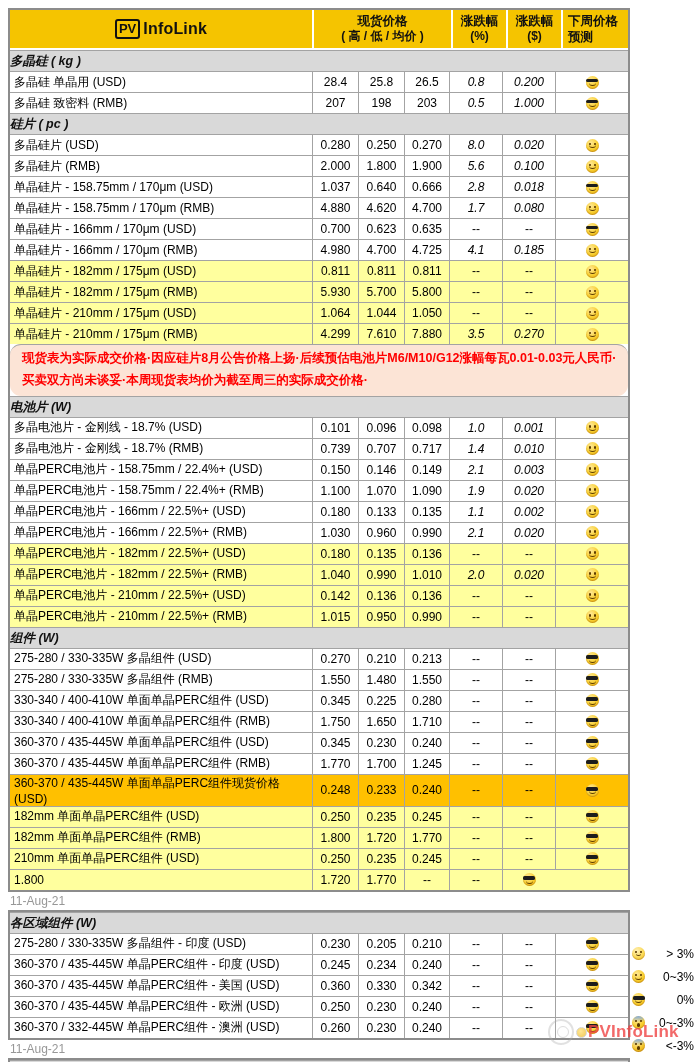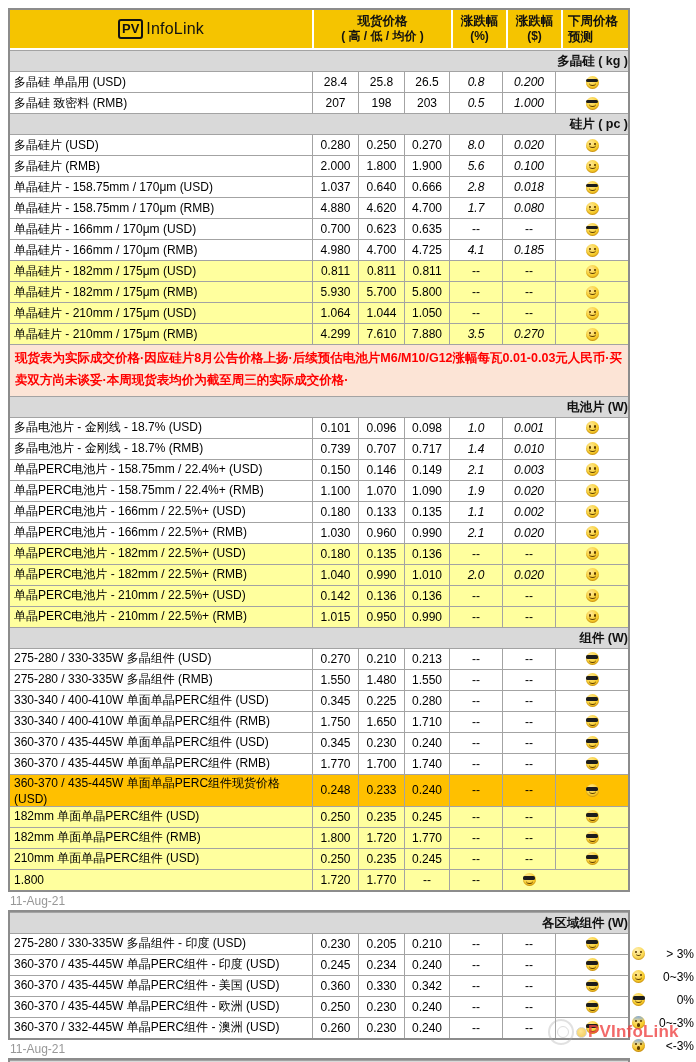--- a/index.html
+++ b/index.html
@@ -13,36 +13,36 @@
 
   .tbl{width:622px;border:2px solid var(--darkborder);background:#fff;}
   .tbl + .dateline{margin:3px 2px 2px 2px;}
   .dateline{font-size:12px;color:#979797;height:13px;line-height:13px;}
 
   
   .hdr{display:grid;grid-template-columns:302px 137px 53px 53px 1fr;background:#fff;column-gap:2px;border-bottom:2px solid #fff;}
   .hdr>div{background:var(--yellow);min-height:38px;display:flex;flex-direction:column;align-items:center;justify-content:center;font-weight:bold;font-size:12.5px;color:#111;line-height:1.3;padding:2px 5px;}
   .logo{display:flex;align-items:center;gap:3px;}
   .pvbox{border:2px solid #111;border-radius:3px;padding:0 2px;font-weight:bold;font-size:13px;color:#111;background:var(--yellow);}
-  .logoname{font-weight:normal;font-size:16px;color:#111;letter-spacing:0.2px;}
+  .logoname{font-weight:bold;font-size:16px;color:#111;letter-spacing:0.2px;}
   .hsub{font-size:12px;font-weight:bold;}
 
   
-  .sec{height:21px;line-height:20px;text-align:right;font-weight:bold;font-size:12.5px;background:var(--secgray);border-top:1px solid var(--border);color:#111;}
+  .sec{height:21px;line-height:20px;text-align:left;font-weight:bold;font-size:12.5px;background:var(--secgray);border-top:1px solid var(--border);color:#111;font-style:italic;}
 
   
   .row{display:grid;grid-template-columns:302px 46px 46px 45px 53px 53px 1fr;border-top:1px solid var(--border);background:#fff;}
   .row>div{min-height:20px;display:flex;align-items:center;justify-content:center;font-size:12px;color:#000;border-left:1px solid var(--border);}
   .row>div:first-child{border-left:none;justify-content:flex-start;padding-left:4px;font-size:12px;}
   .row.hl-yellow{background:var(--rowyellow);} .row.hl-yellow>div{background:var(--rowyellow);}
   .row.hl-orange{background:var(--roworange);} .row.hl-orange>div{background:var(--roworange);}
   .pos{color:var(--green);font-style:italic;}
 
   
-  .note{border-top:1px solid var(--border);background:var(--notebg);color:var(--notered);font-weight:bold;font-size:12.5px;line-height:1.75;padding:3px 5px 4px 5px;min-height:50px;}
+  .note{border-top:1px solid var(--border);background:var(--notebg);color:var(--notered);font-weight:bold;font-size:12.5px;line-height:1.75;padding:3px 5px 4px 12px;min-height:50px;border-radius:11px;}
 
   
   .face{position:relative;display:inline-block;width:13px;height:13px;border-radius:50%;
         background:radial-gradient(circle at 38% 30%,#ffe894,#f8ce2e 55%,#e9a90f);
         box-shadow:inset 0 -1px 1px rgba(150,90,0,.45);}
   .face .e{position:absolute;top:4px;width:2px;height:2.4px;background:#5b3a00;border-radius:50%;}
   .face .e.l{left:3px}.face .e.r{right:3px}
   .face .m{position:absolute;left:3px;top:5.5px;width:7px;height:4px;border-bottom:1.6px solid #5b3a00;border-radius:0 0 6px 6px;}
   .f-slight{background:radial-gradient(circle at 38% 30%,#fff0b8,#fbda55 55%,#efbb2a);}
   .f-slight .m{width:5px;left:4px;height:3.4px;}
@@ -490,21 +490,21 @@
           <span class="face f-cool">
             <span class="g"></span>
             <span class="m"></span>
           </span>
         </div>
       </div>
       <div class="row">
         <div>360-370 / 435-445W 单面单晶PERC组件 (RMB)</div>
         <div>1.770</div>
         <div>1.700</div>
-        <div>1.740</div>
+        <div>1.245</div>
         <div>--</div>
         <div>--</div>
         <div>
           <span class="face f-cool">
             <span class="g"></span>
             <span class="m"></span>
           </span>
         </div>
       </div>
       <div class="row hl-orange">

